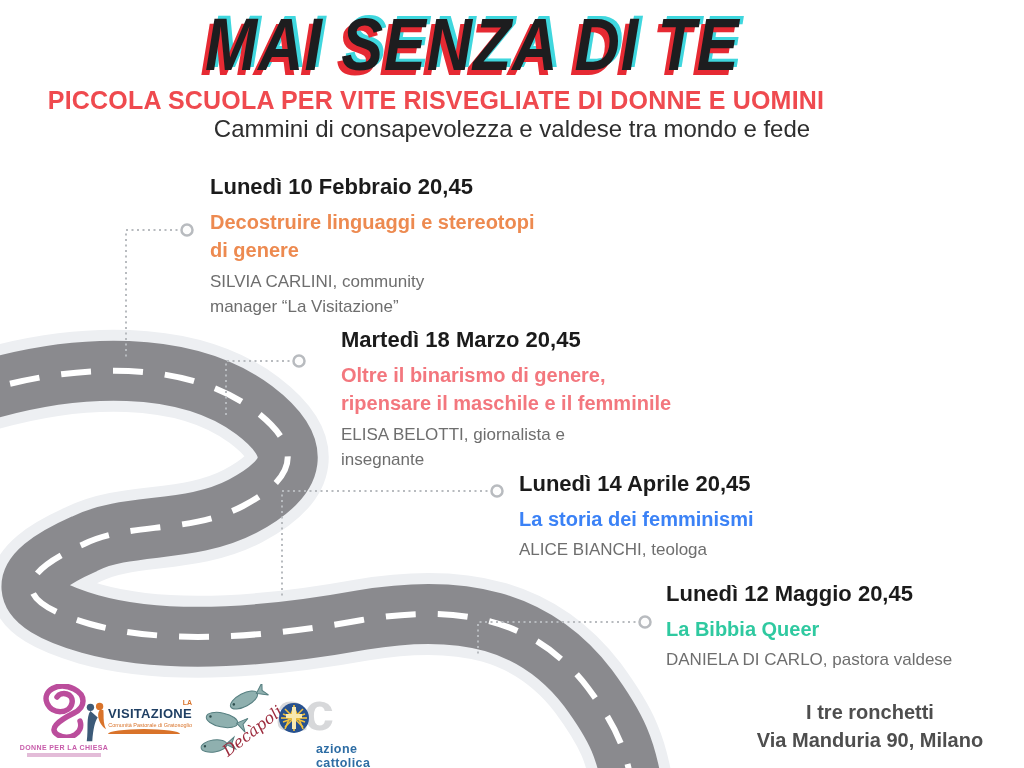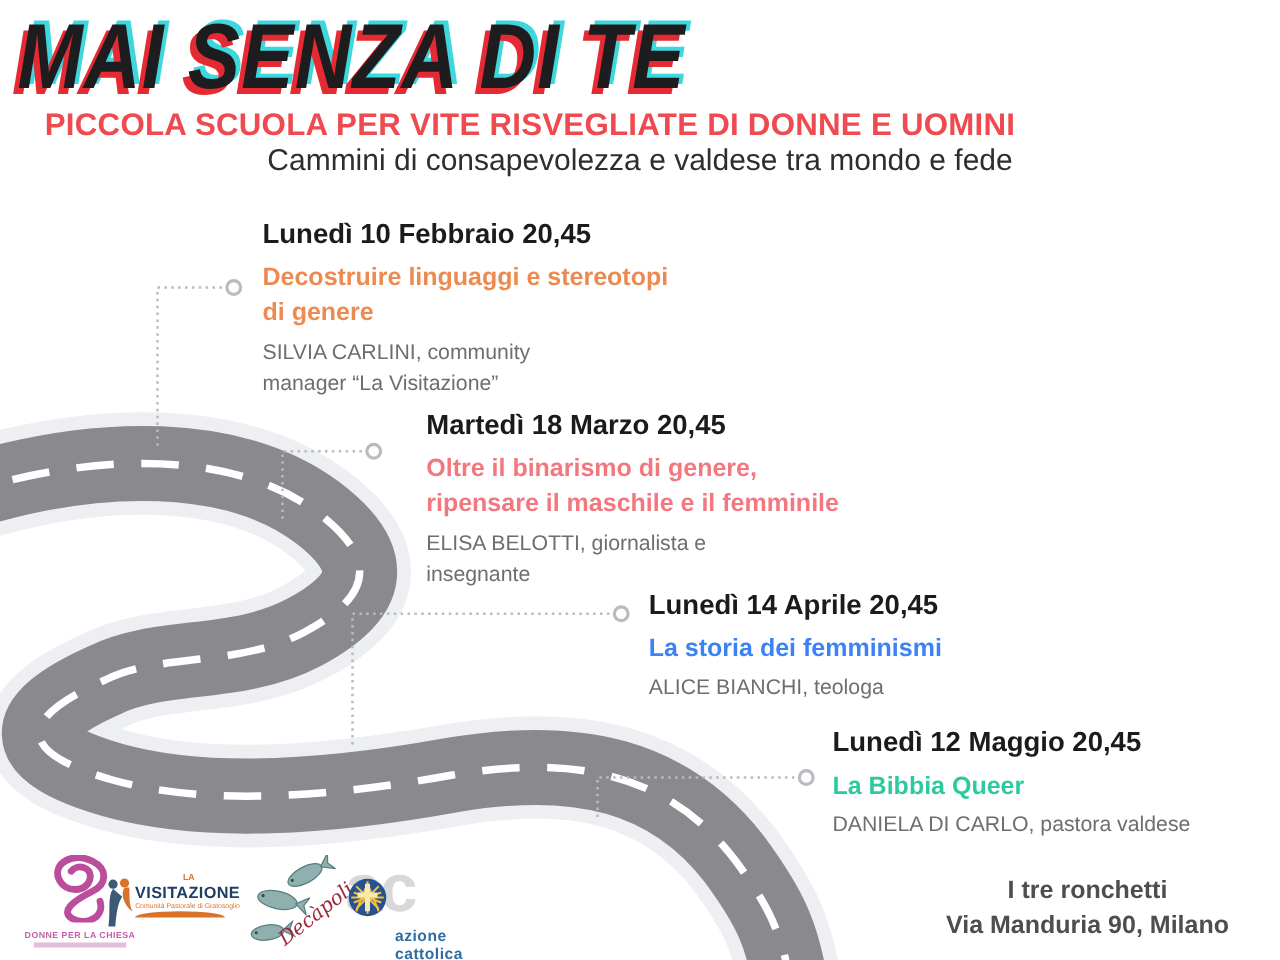--- a/index.html
+++ b/index.html
@@ -1,26 +1,26 @@
 <!DOCTYPE html>
 <html><head>
 <meta charset="utf-8">
 <style>
   html,body{margin:0;padding:0;background:#fff;}
   .canvas{position:relative;width:1024px;height:768px;background:#ffffff;overflow:hidden;
           font-family:"Liberation Sans",sans-serif;}
   .abs{position:absolute;}
 
   
-  .title-wrap{left:0;top:2px;width:905px;text-align:left;}
+  .title-wrap{left:0;top:2px;width:905px;text-align:center;padding-left:20px;}
   .main-title{display:inline-block;white-space:nowrap;font-size:66px;font-weight:bold;font-style:italic;
       color:#1d1d1f;letter-spacing:1px;transform:scale(0.95,1.12);transform-origin:center top;
       text-shadow:-5px 4px 0 #e62a33, 4px -3px 0 #3fd7de;}
   .subtitle{left:0;top:86px;width:848px;text-align:center;font-size:25px;font-weight:bold;
-      color:#ef4a4f;letter-spacing:0.2px;}
+      color:#ef4a4f;letter-spacing:0.2px;padding-left:12px;}
   .tagline{left:0;top:115px;width:1024px;text-align:center;font-size:24px;color:#2e2e2e;}
 
   
   .event{white-space:nowrap;}
   .event-date{font-size:22px;font-weight:bold;color:#1b1b1b;margin-bottom:8px;}
   .event-title{font-size:20px;font-weight:bold;line-height:1.42;}
   .event-speaker{font-size:17px;color:#6e6e6e;line-height:1.5;margin-top:4px;}
 
   
   .venue{left:720px;top:699px;width:300px;text-align:center;font-size:20px;font-weight:bold;
@@ -28,21 +28,21 @@
 
   
   .road-layer{left:0;top:0;width:1024px;height:768px;}
 
   
   .logo{text-align:center;}
   .donne-logo{left:18px;top:684px;width:92px;}
   .donne-caption{font-size:7px;font-weight:bold;color:#c75caa;letter-spacing:0.4px;margin-top:2px;}
   .donne-subbar{width:74px;height:4px;background:#e3bcd8;margin:2px auto 0 auto;}
 
-  .visit-logo{left:84px;top:699px;width:108px;text-align:center;}
+  .visit-logo{left:84px;top:699px;width:108px;text-align:right;}
   .visit-row{display:flex;align-items:flex-start;}
   .visit-text{margin-left:2px;}
   .visit-la{font-size:7px;font-weight:bold;color:#d9732a;margin-left:2px;}
   .visit-name{font-size:13px;font-weight:bold;color:#1f3f63;letter-spacing:0.3px;}
   .visit-caption{font-size:5.5px;color:#d9732a;margin-top:1px;}
   .visit-swoosh{width:72px;height:5px;border-radius:50% 50% 50% 50%/100% 100% 0 0;
       background:#d9732a;margin-top:1px;}
 
   .decapoli-logo{left:192px;top:684px;width:90px;height:82px;}
 

